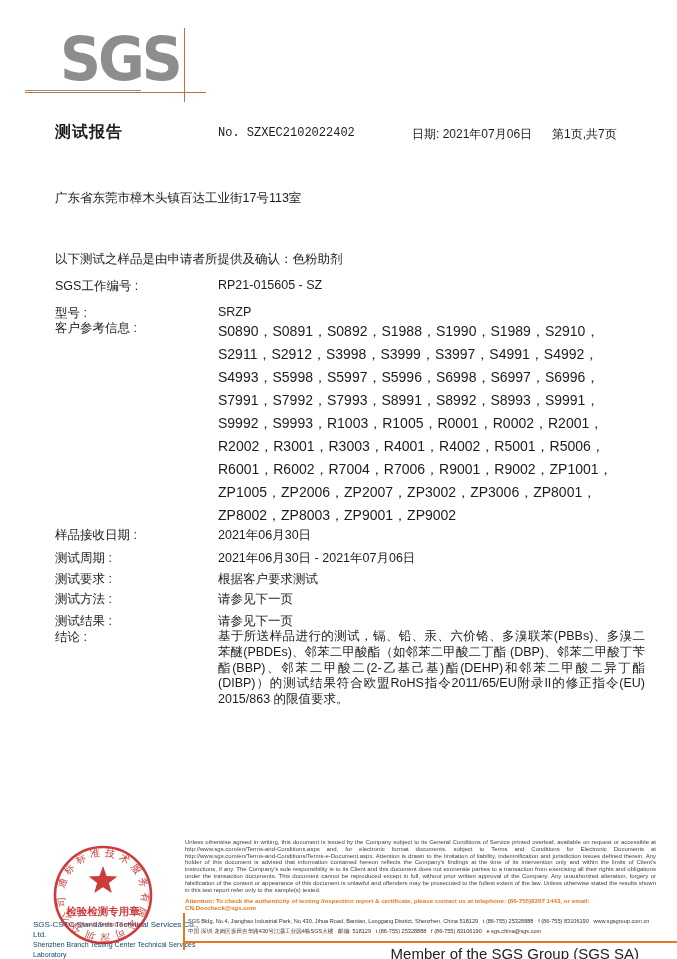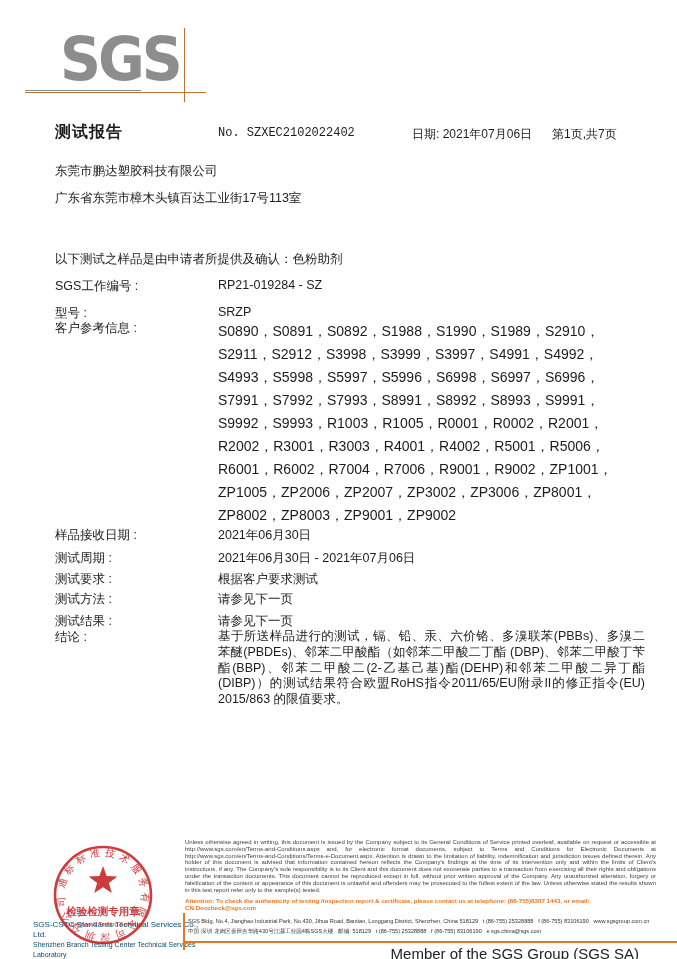--- a/index.html
+++ b/index.html
@@ -61,28 +61,27 @@
   </div>
   <div class="logo-underline"></div>
   <div class="crop-h"></div>
   <div class="crop-v"></div>
 
   <div class="rpt-title">测试报告</div>
   <div class="rpt-no">No. SZXEC2102022402</div>
   <div class="rpt-date">日期: 2021年07月06日</div>
   <div class="rpt-page">第1页,共7页</div>
 
-  <div class="appl-company">东莞市鹏达塑胶科技有限公司</div>
   <div class="appl-address">广东省东莞市樟木头镇百达工业街17号113室</div>
 
   <div class="intro">以下测试之样品是由申请者所提供及确认：色粉助剂</div>
 
   <div class="row" style="top:278px">
     <div class="lbl">SGS工作编号 :</div>
-    <div class="val">RP21-019284 - SZ</div>
+    <div class="val">RP21-015605 - SZ</div>
   </div>
 
   <div class="row" style="top:305px">
     <div class="lbl">型号 :</div>
     <div class="val">SRZP</div>
   </div>
 
   <div class="row" style="top:320px">
     <div class="lbl">客户参考信息 :</div>
     <div class="val ref-lines">

